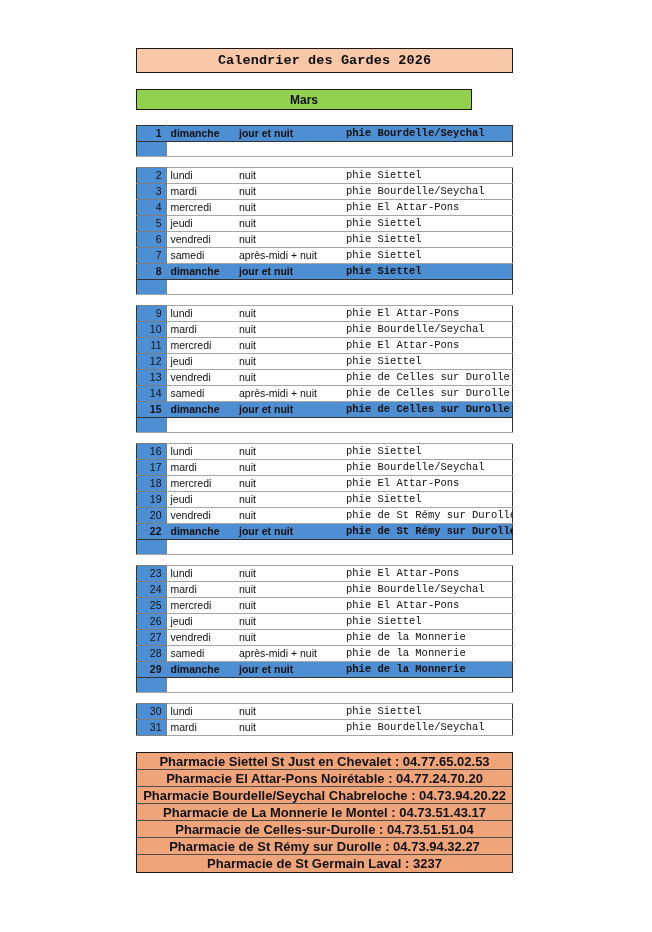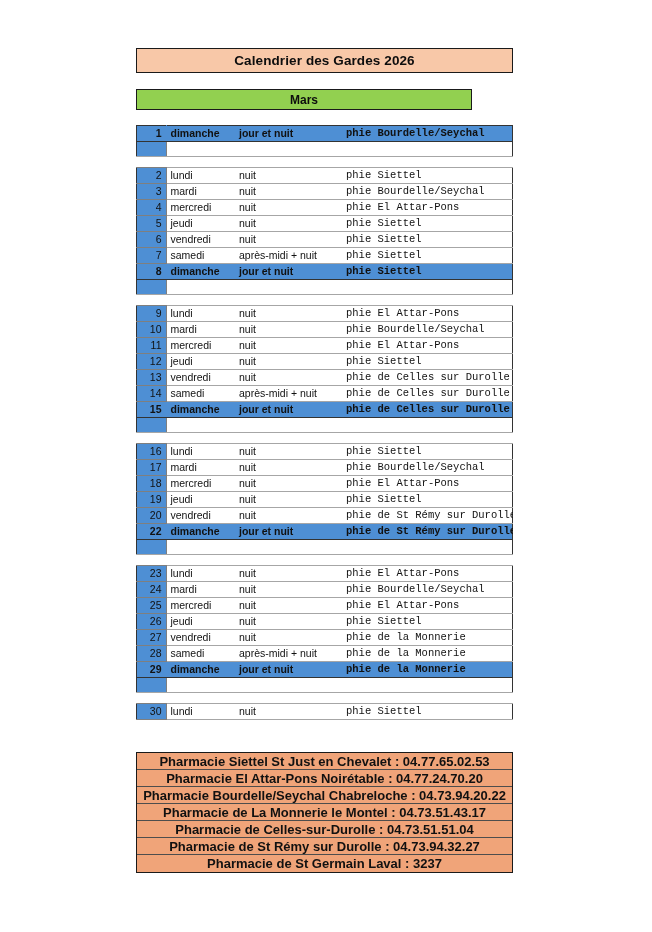--- a/index.html
+++ b/index.html
@@ -26,20 +26,21 @@
     left: 136px;
     top: 48px;
     width: 377px;
     height: 25px;
     background: #F8C8A8;
     border: 1px solid #1a1a1a;
     box-sizing: border-box;
     display: flex;
     align-items: center;
     justify-content: center;
+    font-family: Liberation Mono, monospace;
   }
   .title-bar .txt {
     font-size: 13.5px;
     font-weight: bold;
     color: #0d0d0d;
     letter-spacing: 0.1px;
   }
 
   
   .month-bar {
@@ -408,20 +409,26 @@
           </tr>
           <tr class="row-gap">
             <td colspan="4"></td>
           </tr>
           <tr class="row-normal">
             <td class="num edge-left">30</td>
             <td class="day">lundi</td>
             <td class="period">nuit</td>
             <td class="phcy edge-right">phie Siettel</td>
           </tr>
+          <tr class="row-normal">
+            <td class="num edge-left">31</td>
+            <td class="day">mardi</td>
+            <td class="period">nuit</td>
+            <td class="phcy edge-right">phie Bourdelle/Seychal</td>
+          </tr>
         </tbody>
     </table>
   </div>
 
   <div class="legend" id="legend-block">
       <div class="legend-row">
         <span class="txt">Pharmacie Siettel St Just en Chevalet : 04.77.65.02.53</span>
       </div>
       <div class="legend-row">
         <span class="txt">Pharmacie El Attar-Pons Noirétable : 04.77.24.70.20</span>

